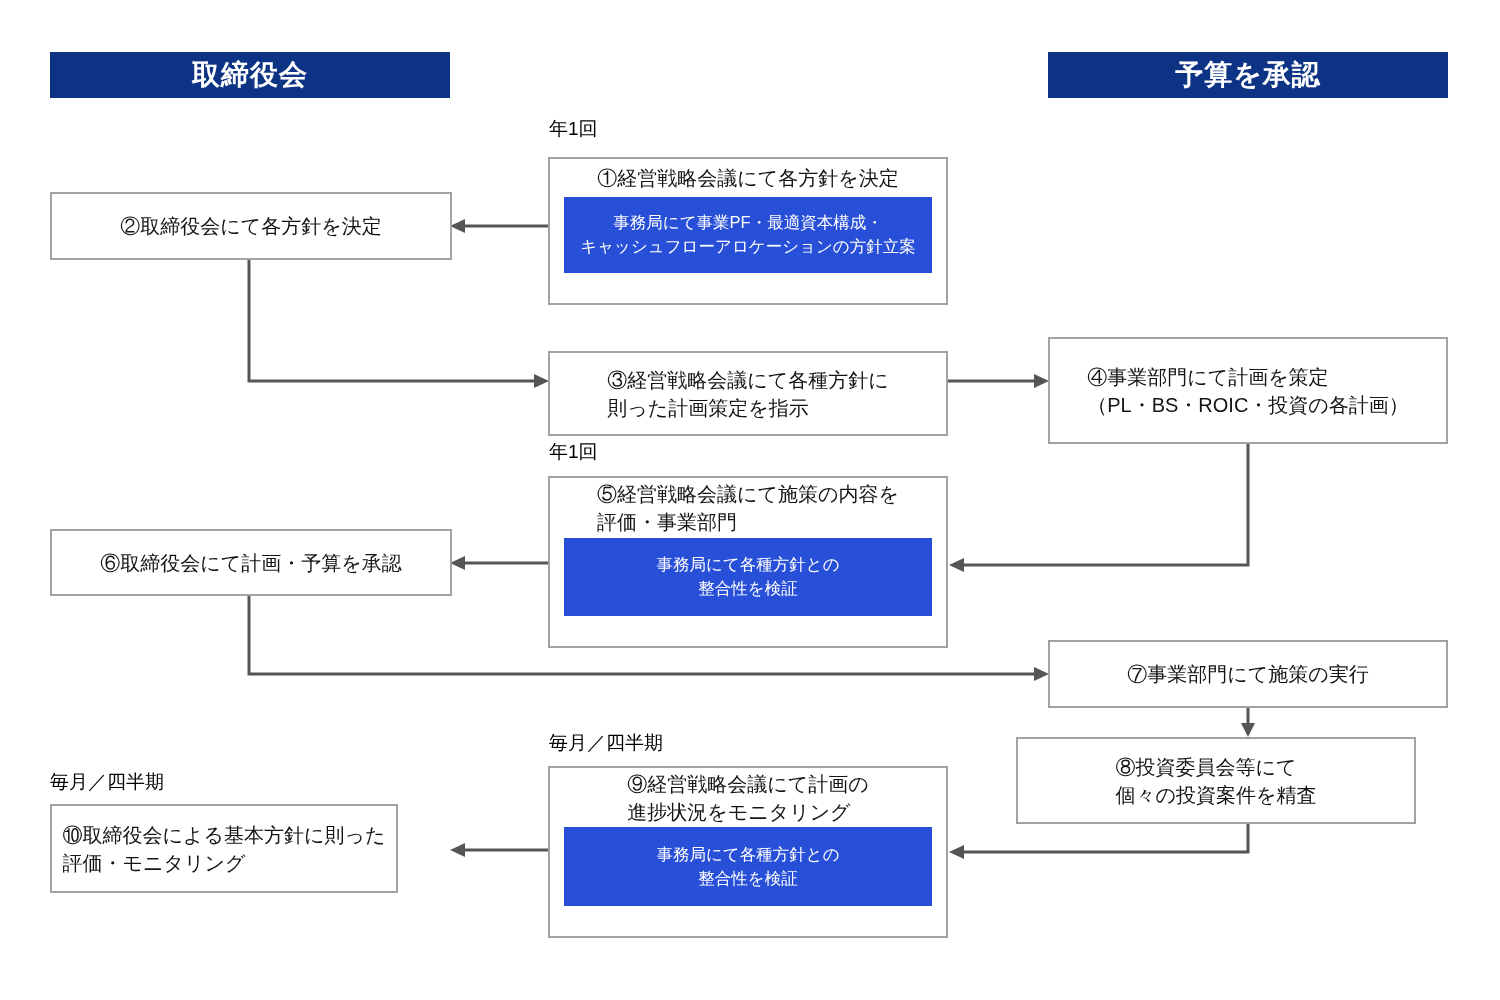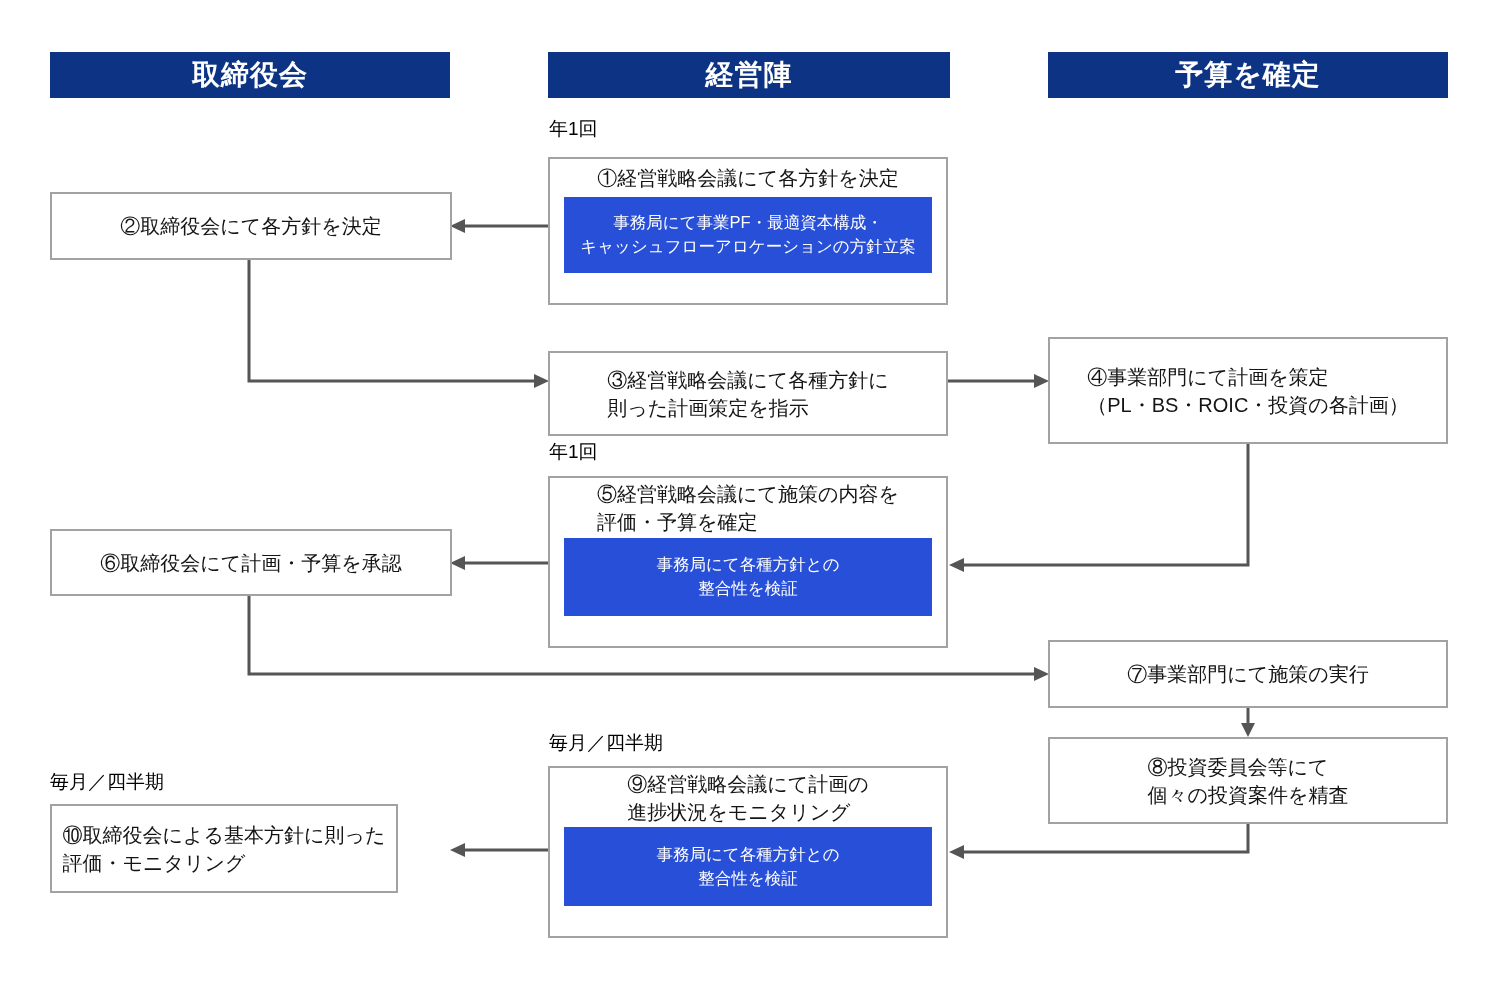--- a/index.html
+++ b/index.html
@@ -74,22 +74,21 @@
       <polyline points="1248,823 1248,852 963,852"></polyline>
       <polygon points="949,852 964,845 964,859"></polygon>
     </g>
     <g>
       <line x1="548" y1="850" x2="463" y2="850"></line>
       <polygon points="450,850 465,843 465,857"></polygon>
     </g>
   </svg>
 
   <div class="hdr" style="left:50px;top:52px;width:400px;">取締役会</div>
-  <div class="hdr" style="left:548px;top:52px;width:402px;">経営陣</div>
-  <div class="hdr" style="left:1048px;top:52px;width:400px;">予算を確定</div>
+  <div class="hdr" style="left:1048px;top:52px;width:400px;">予算を承認</div>
 
   <div class="freq" style="left:549px;top:117px;">年1回</div>
   <div class="freq" style="left:549px;top:440px;">年1回</div>
   <div class="freq" style="left:549px;top:731px;">毎月／四半期</div>
   <div class="freq" style="left:50px;top:770px;">毎月／四半期</div>
 
   <div class="pbox with-sub" style="left:548px;top:157px;width:400px;height:148px;">
     <div class="title-wrap">
       <div class="title">①経営戦略会議にて各方針を決定</div>
     </div>
@@ -107,35 +106,35 @@
   </div>
 
   <div class="pbox" style="left:1048px;top:337px;width:400px;height:107px;">
     <div class="title">④事業部門にて計画を策定
 （PL・BS・ROIC・投資の各計画）</div>
   </div>
 
   <div class="pbox with-sub" style="left:548px;top:476px;width:400px;height:172px;">
     <div class="title-wrap">
       <div class="title">⑤経営戦略会議にて施策の内容を
-評価・予算を確定</div>
+評価・事業部門</div>
     </div>
     <div class="subbox" style="height:78px;">事務局にて各種方針との
 整合性を検証</div>
   </div>
 
   <div class="pbox" style="left:50px;top:529px;width:402px;height:67px;">
     <div class="title">⑥取締役会にて計画・予算を承認</div>
   </div>
 
   <div class="pbox" style="left:1048px;top:640px;width:400px;height:68px;">
     <div class="title">⑦事業部門にて施策の実行</div>
   </div>
 
-  <div class="pbox" style="left:1048px;top:737px;width:400px;height:87px;">
+  <div class="pbox" style="left:1016px;top:737px;width:400px;height:87px;">
     <div class="title">⑧投資委員会等にて
 個々の投資案件を精査</div>
   </div>
 
   <div class="pbox with-sub" style="left:548px;top:766px;width:400px;height:172px;">
     <div class="title-wrap">
       <div class="title">⑨経営戦略会議にて計画の
 進捗状況をモニタリング</div>
     </div>
     <div class="subbox" style="height:79px;">事務局にて各種方針との

